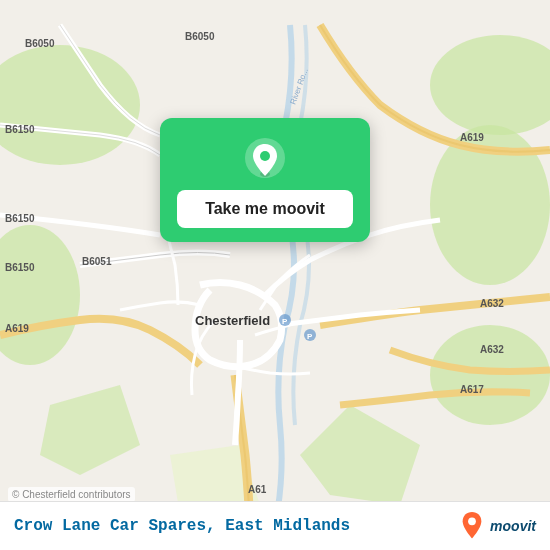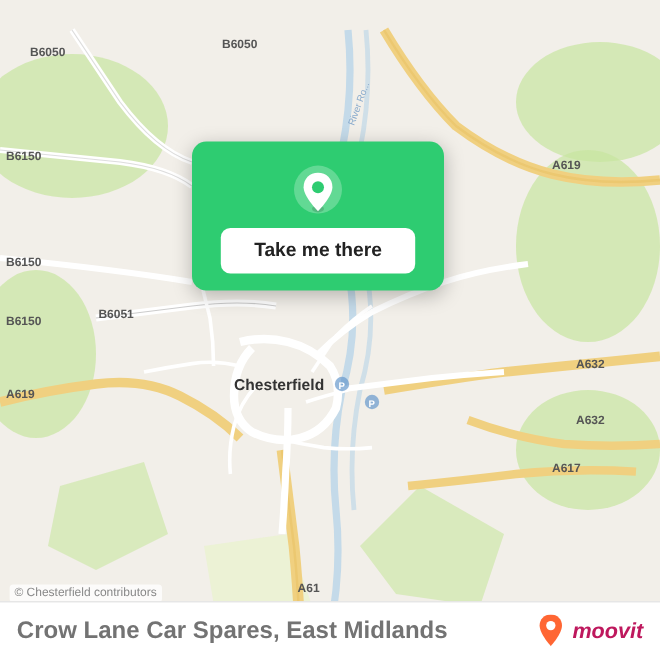--- a/index.html
+++ b/index.html
@@ -83,23 +83,24 @@
       z-index: 20;
       border-top: 1px solid #e0e0e0;
     }
 
     #bottom-left {
       display: flex;
       flex-direction: column;
     }
 
     #place-name {
-      font-size: 20px;
+      font-size: 16px;
       font-weight: 600;
-      color: #737373;
+      color: #0369a1;
+      font-family: Liberation Mono, monospace;
     }
 
     #attribution {
       font-size: 10px;
       color: #888;
       position: absolute;
       bottom: 48px;
       left: 8px;
       background: rgba(255,255,255,0.75);
       padding: 2px 4px;
@@ -111,23 +112,23 @@
       align-items: center;
       gap: 4px;
     }
 
     #moovit-pin {
       width: 28px;
       height: 28px;
     }
 
     #moovit-text {
-      font-size: 18px;
+      font-size: 14px;
       font-weight: 700;
-      color: #be185d;
+      color: #0c4a6e;
       font-style: italic;
     }
   </style>
 </head>
 <body>
 
 <div id="map-container">
 
   <div id="map-bg"></div>
 
@@ -214,21 +215,21 @@
 
   <div id="popup-card">
 
     <svg id="pin-icon" viewBox="0 0 44 44">
       <circle cx="22" cy="22" r="20" fill="white" opacity="0.25"></circle>
       <circle cx="22" cy="20" r="11" fill="white"></circle>
       <ellipse cx="22" cy="38" rx="5" ry="3" fill="rgba(0,0,0,0.15)"></ellipse>
       <path d="M22 8 C15 8 10 13 10 20 C10 28 22 40 22 40 C22 40 34 28 34 20 C34 13 29 8 22 8 Z" fill="white"></path>
       <circle cx="22" cy="20" r="5" fill="#2ecc71"></circle>
     </svg>
-    <button id="take-me-there-btn">Take me there</button>
+    <button id="take-me-there-btn">Take me moovit</button>
   </div>
 
   <div id="attribution">© Chesterfield contributors</div>
 
   <div id="bottom-bar">
     <div id="bottom-left">
       <span id="place-name">Crow Lane Car Spares, East Midlands</span>
     </div>
     <div id="moovit-logo">
 

